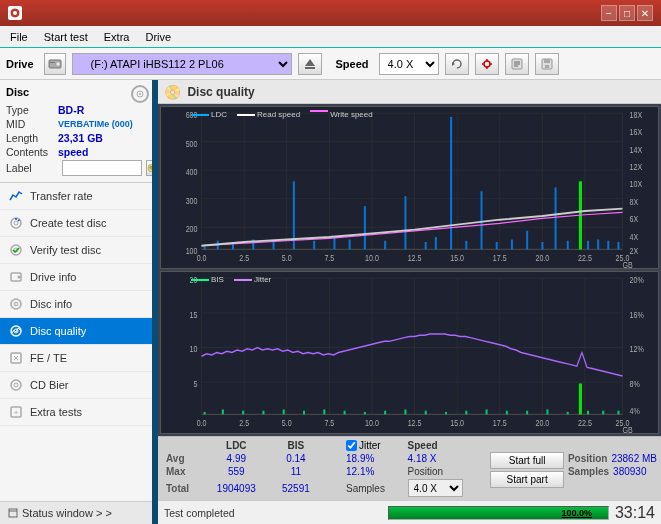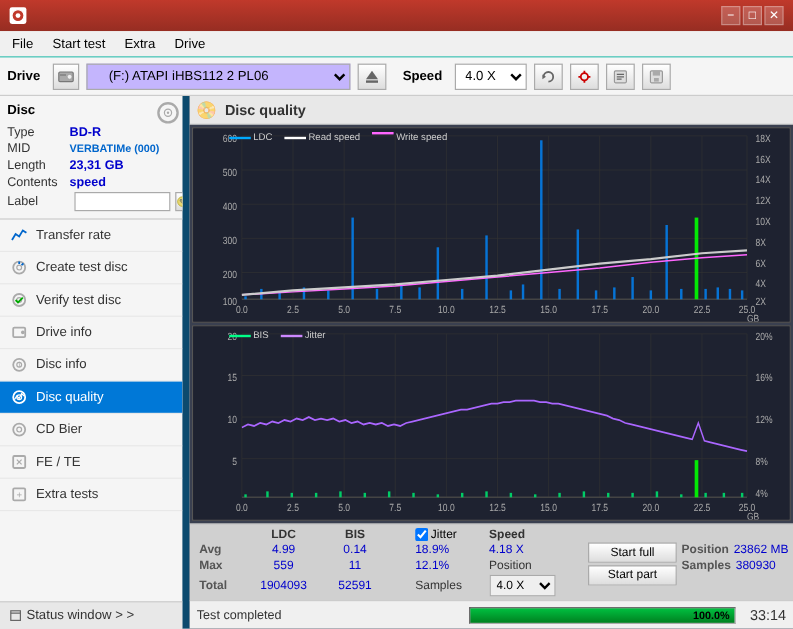--- a/index.html
+++ b/index.html
@@ -184,25 +184,25 @@
       border: 1px inset #aaa;
       height: 14px;
       position: relative;
     }
     .progress-bar-fill {
       height: 100%;
       background: linear-gradient(to bottom, #00c040, #008020);
     }
     .progress-text {
       position: absolute;
-      right: 4px; top: 0; bottom: 0;
+      right: 16px; top: 0; bottom: 0;
       display: flex; align-items: center;
-      font-size: 9px; color: #000; font-weight: bold;
-    }
-    .time-text { font-size: 12px; color: #333; min-width: 36px; text-align: right; }
+      font-size: 9px; color: #000; font-weight: bold; text-decoration: underline;
+    }
+    .time-text { font-size: 16px; color: #333; min-width: 36px; text-align: right; }
   </style>
 </head>
 <body>
 
 <div class="title-bar">
   <div class="title-bar-left">
     <div class="title-bar-icon">
       <svg width="12" height="12" viewBox="0 0 12 12">
           <circle cx="6" cy="6" r="5" fill="#c0392b" stroke="white" stroke-width="1"></circle>
           <circle cx="6" cy="6" r="2" fill="white"></circle>
@@ -376,35 +376,35 @@
             <circle cx="7" cy="7" r="5" fill="none" stroke="white" stroke-width="1.5"></circle>
             <circle cx="7" cy="7" r="2" fill="none" stroke="white" stroke-width="1"></circle>
             <polyline points="3,9 5,6 7,8 9,4 11,6" fill="none" stroke="white" stroke-width="1"></polyline>
           </svg>
       </div>
       <span>Disc quality</span>
     </div>
     <div class="nav-item">
       <div class="nav-icon">
         <svg width="14" height="14" viewBox="0 0 14 14">
-            <circle cx="7" cy="7" r="5" fill="none" stroke="#aaa" stroke-width="1.5"></circle>
-            <circle cx="7" cy="7" r="2" fill="none" stroke="#aaa" stroke-width="1"></circle>
-          </svg>
-      </div>
-      <span>CD Bier</span>
-    </div>
-    <div class="nav-item">
-      <div class="nav-icon">
-        <svg width="14" height="14" viewBox="0 0 14 14">
             <rect x="2" y="2" width="10" height="10" rx="1" fill="none" stroke="#aaa" stroke-width="1.5"></rect>
             <line x1="5" y1="5" x2="9" y2="9" stroke="#aaa" stroke-width="1"></line>
             <line x1="9" y1="5" x2="5" y2="9" stroke="#aaa" stroke-width="1"></line>
           </svg>
       </div>
       <span>FE / TE</span>
+    </div>
+    <div class="nav-item">
+      <div class="nav-icon">
+        <svg width="14" height="14" viewBox="0 0 14 14">
+            <circle cx="7" cy="7" r="5" fill="none" stroke="#aaa" stroke-width="1.5"></circle>
+            <circle cx="7" cy="7" r="2" fill="none" stroke="#aaa" stroke-width="1"></circle>
+          </svg>
+      </div>
+      <span>CD Bier</span>
     </div>
     <div class="nav-item">
       <div class="nav-icon">
         <svg width="14" height="14" viewBox="0 0 14 14">
             <rect x="2" y="2" width="10" height="10" rx="1" fill="none" stroke="#aaa" stroke-width="1.5"></rect>
             <text x="7" y="10" text-anchor="middle" font-size="8" fill="#aaa">+</text>
           </svg>
       </div>
       <span>Extra tests</span>
     </div>

